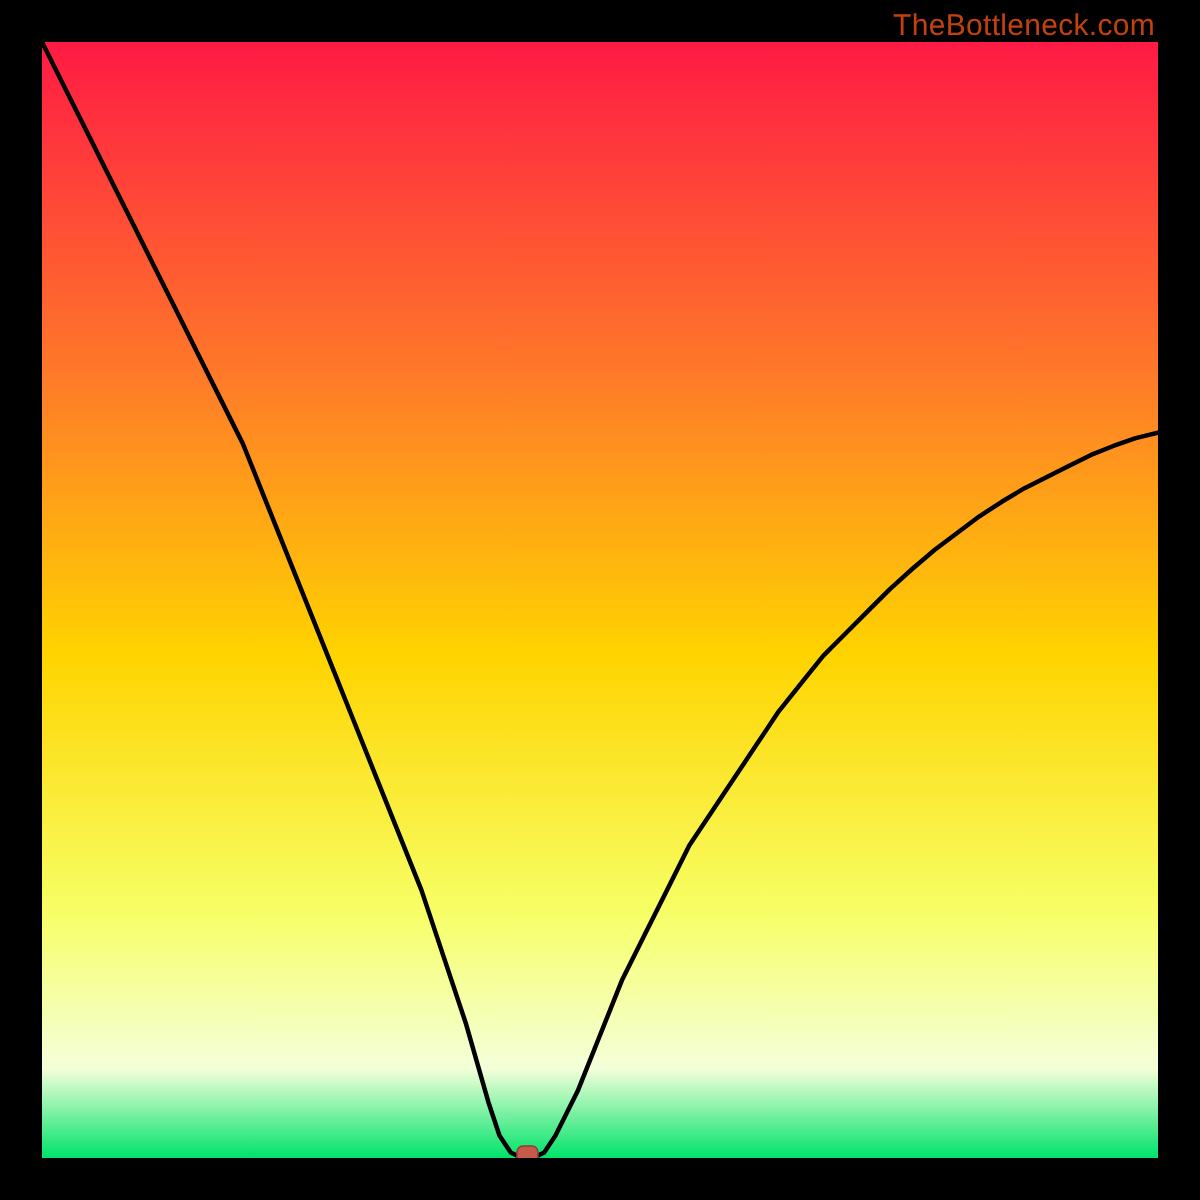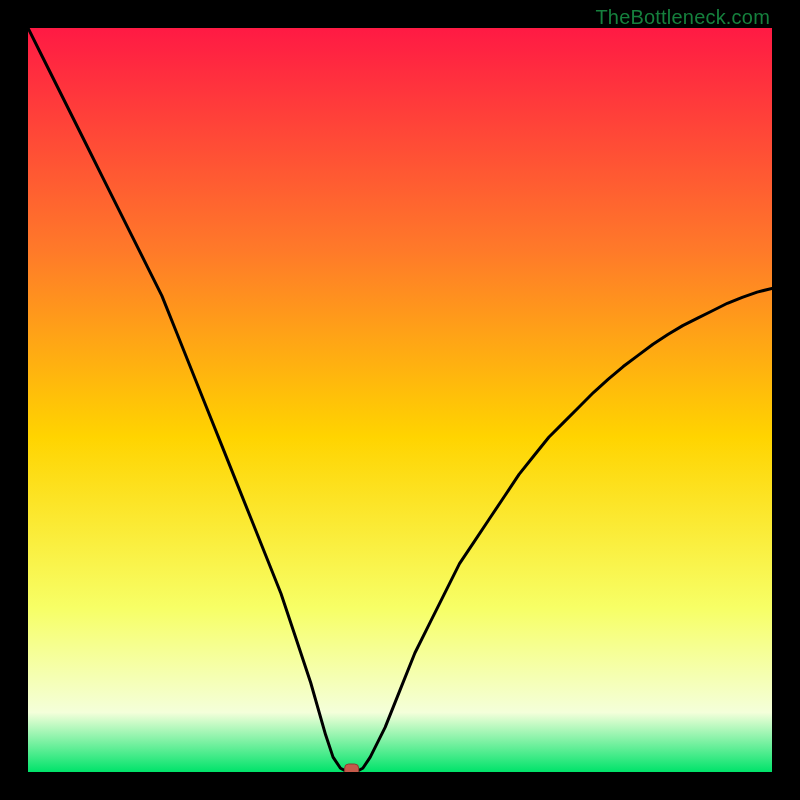--- a/index.html
+++ b/index.html
@@ -22,21 +22,21 @@
     left: 28px;
     top: 28px;
     width: 744px;
     height: 744px;
     box-sizing: border-box;
   }
   .watermark {
     position: absolute;
     top: 6px;
     right: 30px;
-    color: #15803d;
+    color: #c2410c;
     font-size: 20px;
     font-weight: 400;
     letter-spacing: 0.2px;
     user-select: none;
   }
 </style>
 </head>
 <body>
 
 <div class="frame">

